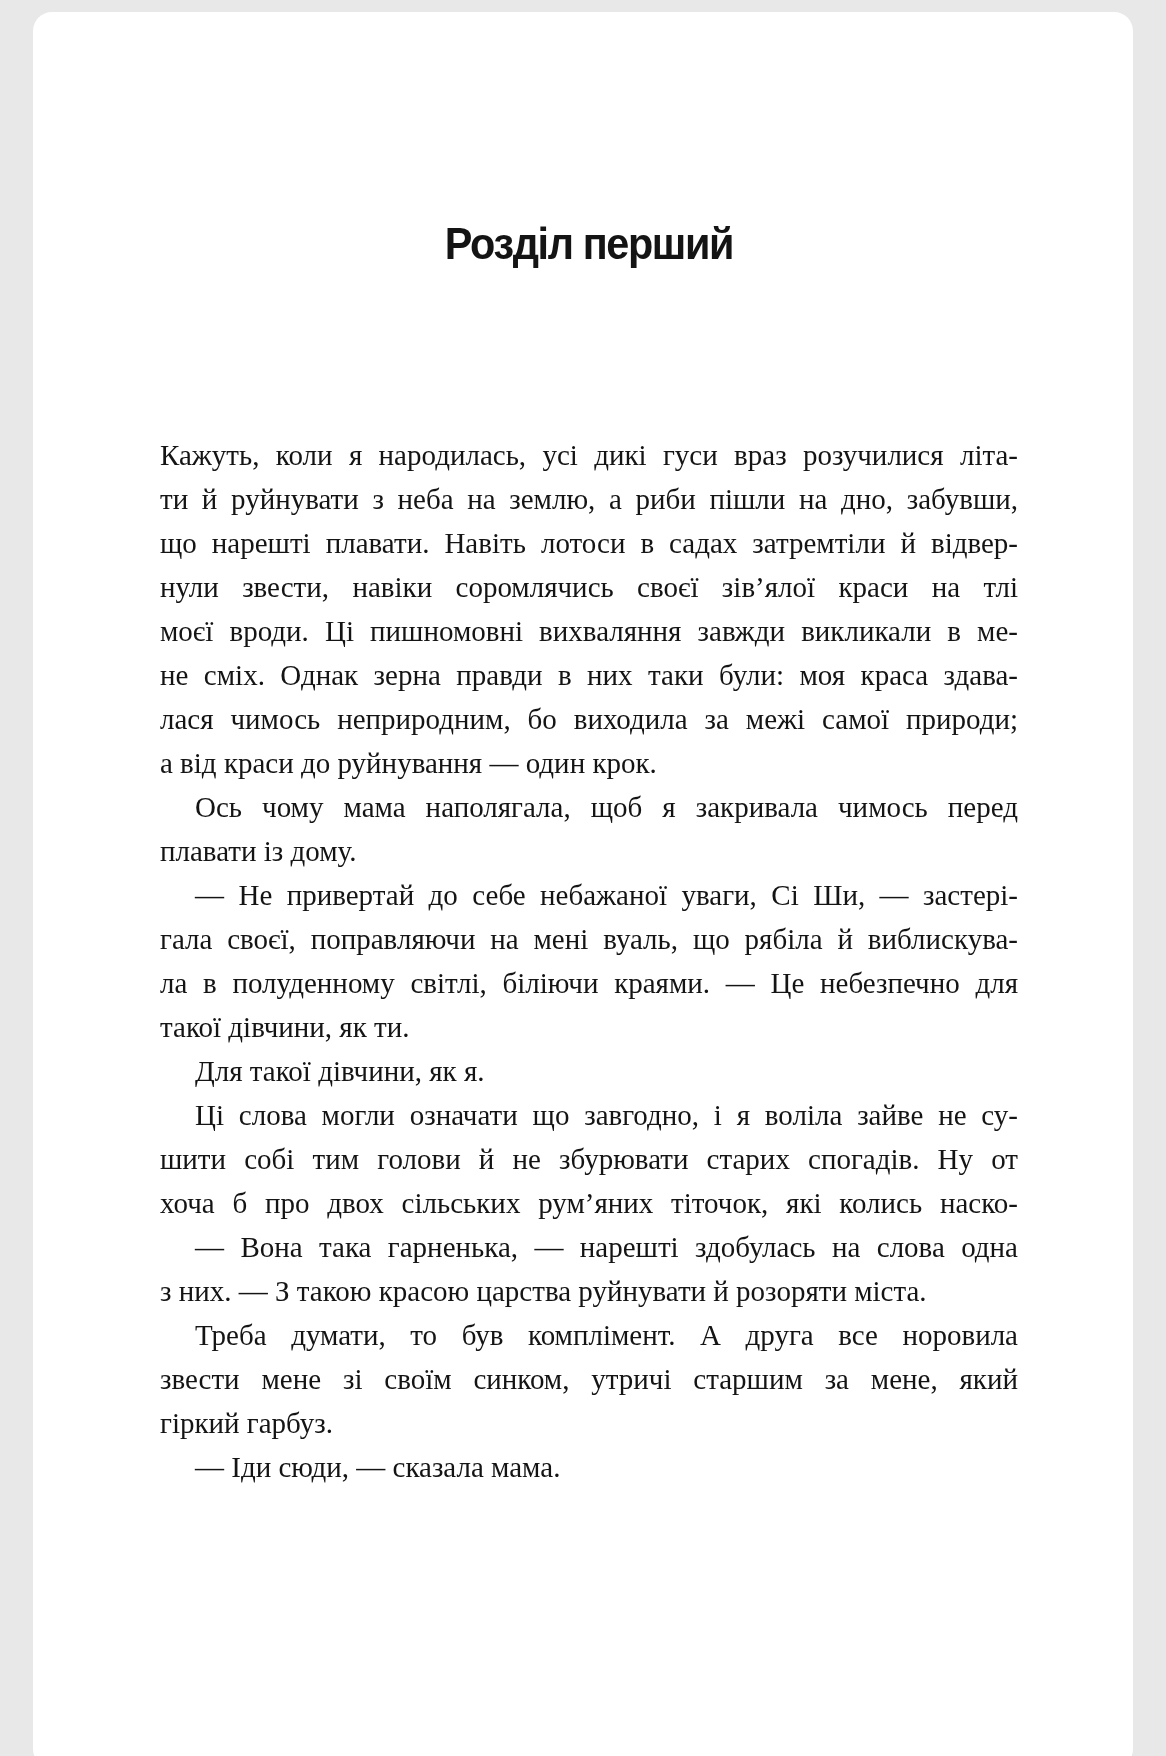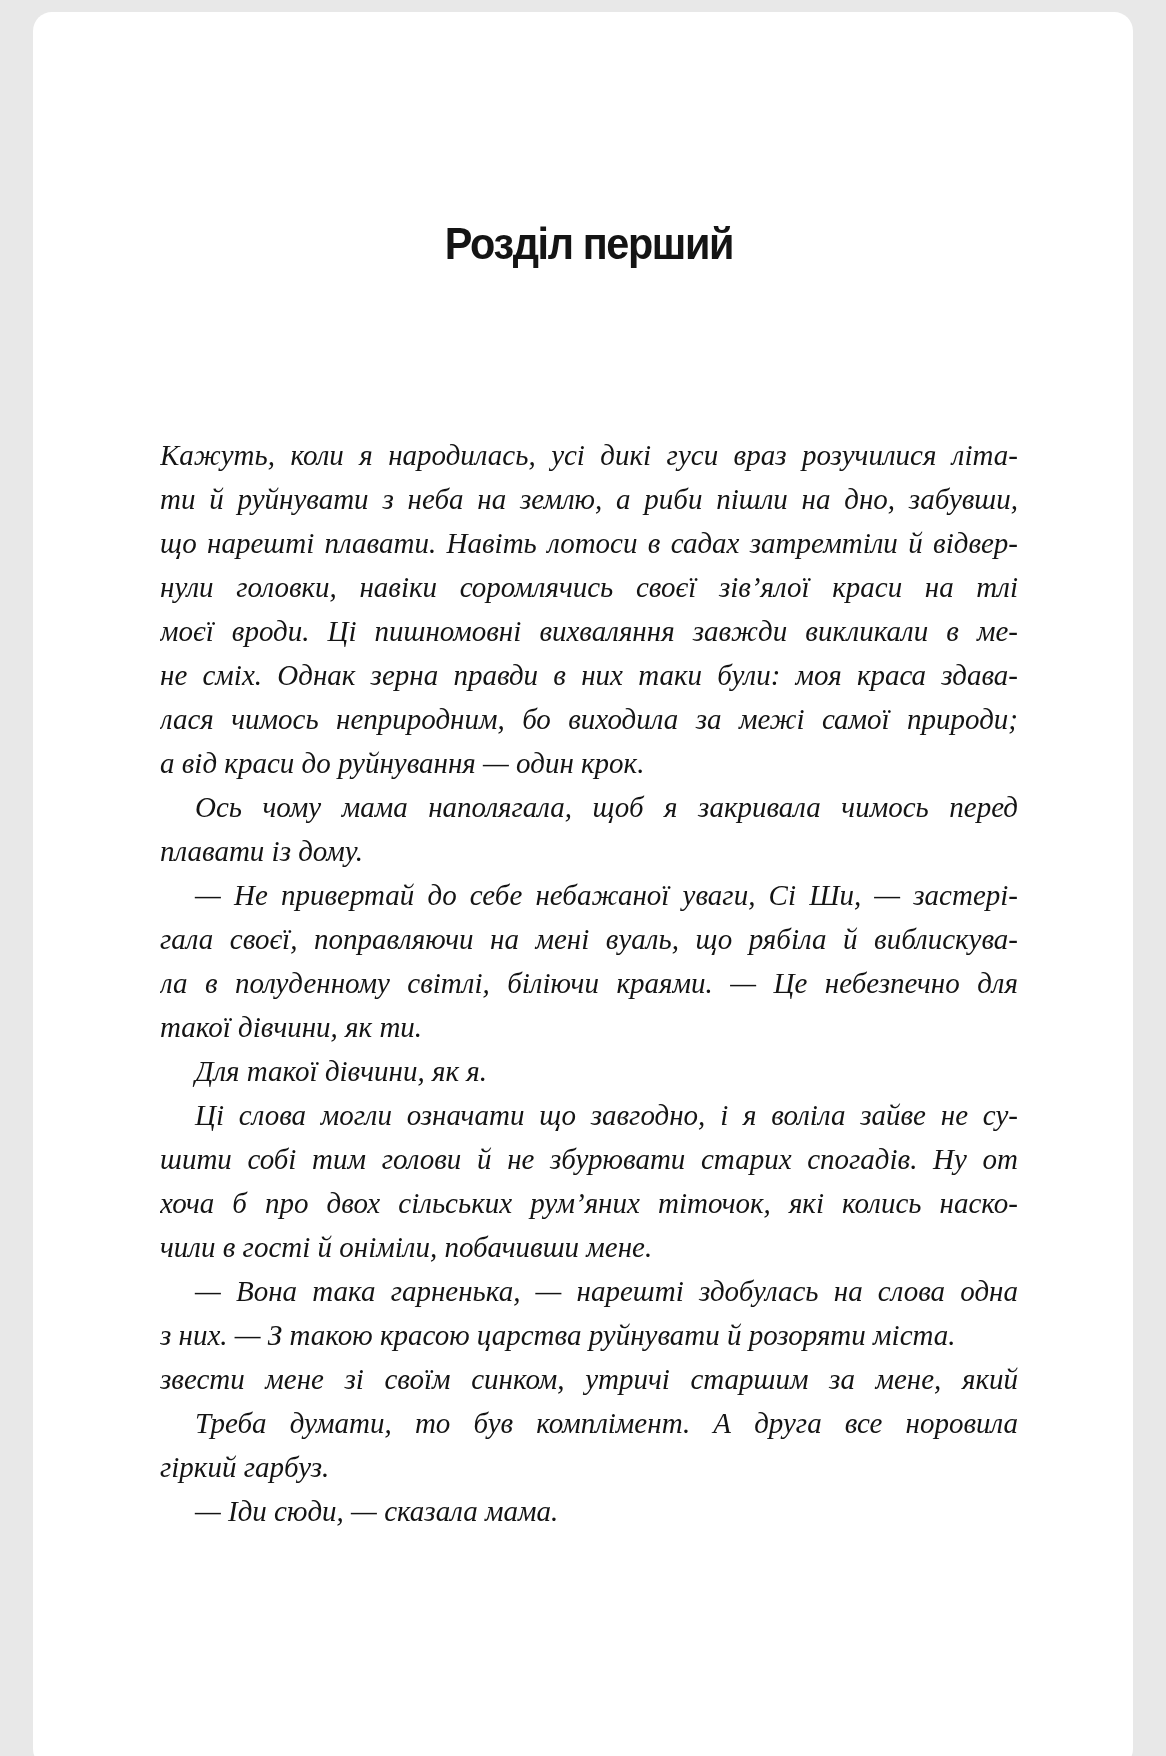--- a/index.html
+++ b/index.html
@@ -33,21 +33,20 @@
     transform-origin: center;
   }
   .body-text {
     position: absolute;
     left: 127px;
     top: 421px;
     width: 858px;
     font-family: "Liberation Serif", "DejaVu Serif", serif;
     font-size: 29px;
     color: #141414;
-    font-style: italic;
   }
   .paragraph {
     margin: 0;
     padding: 0;
   }
   .text-line {
     height: 44px;
     line-height: 44px;
     overflow: hidden;
     text-align: justify;
@@ -64,21 +63,21 @@
 </head>
 <body>
 
 <div class="page">
   <h1 class="chapter-title">Розділ перший</h1>
   <div class="body-text" id="body-text">
       <div class="paragraph">
         <div class="text-line">Кажуть, коли я народилась, усі дикі гуси враз розучилися літа-</div>
         <div class="text-line">ти й руйнувати з неба на землю, а риби пішли на дно, забувши,</div>
         <div class="text-line">що нарешті плавати. Навіть лотоси в садах затремтіли й відвер-</div>
-        <div class="text-line">нули головки, навіки соромлячись своєї зів’ялої краси на тлі</div>
+        <div class="text-line">нули звести, навіки соромлячись своєї зів’ялої краси на тлі</div>
         <div class="text-line">моєї вроди. Ці пишномовні вихваляння завжди викликали в ме-</div>
         <div class="text-line">не сміх. Однак зерна правди в них таки були: моя краса здава-</div>
         <div class="text-line">лася чимось неприродним, бо виходила за межі самої природи;</div>
         <div class="text-line last-line">а від краси до руйнування — один крок.</div>
       </div>
       <div class="paragraph">
         <div class="text-line indented">Ось чому мама наполягала, щоб я закривала чимось перед</div>
         <div class="text-line last-line">плавати із дому.</div>
       </div>
       <div class="paragraph">
@@ -87,28 +86,27 @@
         <div class="text-line">ла в полуденному світлі, біліючи краями. — Це небезпечно для</div>
         <div class="text-line last-line">такої дівчини, як ти.</div>
       </div>
       <div class="paragraph">
         <div class="text-line last-line indented">Для такої дівчини, як я.</div>
       </div>
       <div class="paragraph">
         <div class="text-line indented">Ці слова могли означати що завгодно, і я воліла зайве не су-</div>
         <div class="text-line">шити собі тим голови й не збурювати старих спогадів. Ну от</div>
         <div class="text-line">хоча б про двох сільських рум’яних тіточок, які колись наско-</div>
-        <div class="text-line last-line">чили в гості й оніміли, побачивши мене.</div>
       </div>
       <div class="paragraph">
         <div class="text-line indented">— Вона така гарненька, — нарешті здобулась на слова одна</div>
         <div class="text-line last-line">з них. — З такою красою царства руйнувати й розоряти міста.</div>
       </div>
       <div class="paragraph">
+        <div class="text-line indented">Треба думати, то був комплімент. А друга все норовила</div>
         <div class="text-line">звести мене зі своїм синком, утричі старшим за мене, який</div>
-        <div class="text-line indented">Треба думати, то був комплімент. А друга все норовила</div>
         <div class="text-line last-line">гіркий гарбуз.</div>
       </div>
       <div class="paragraph">
         <div class="text-line last-line indented">— Іди сюди, — сказала мама.</div>
       </div>
     </div>
 </div>
 
 </body></html>

